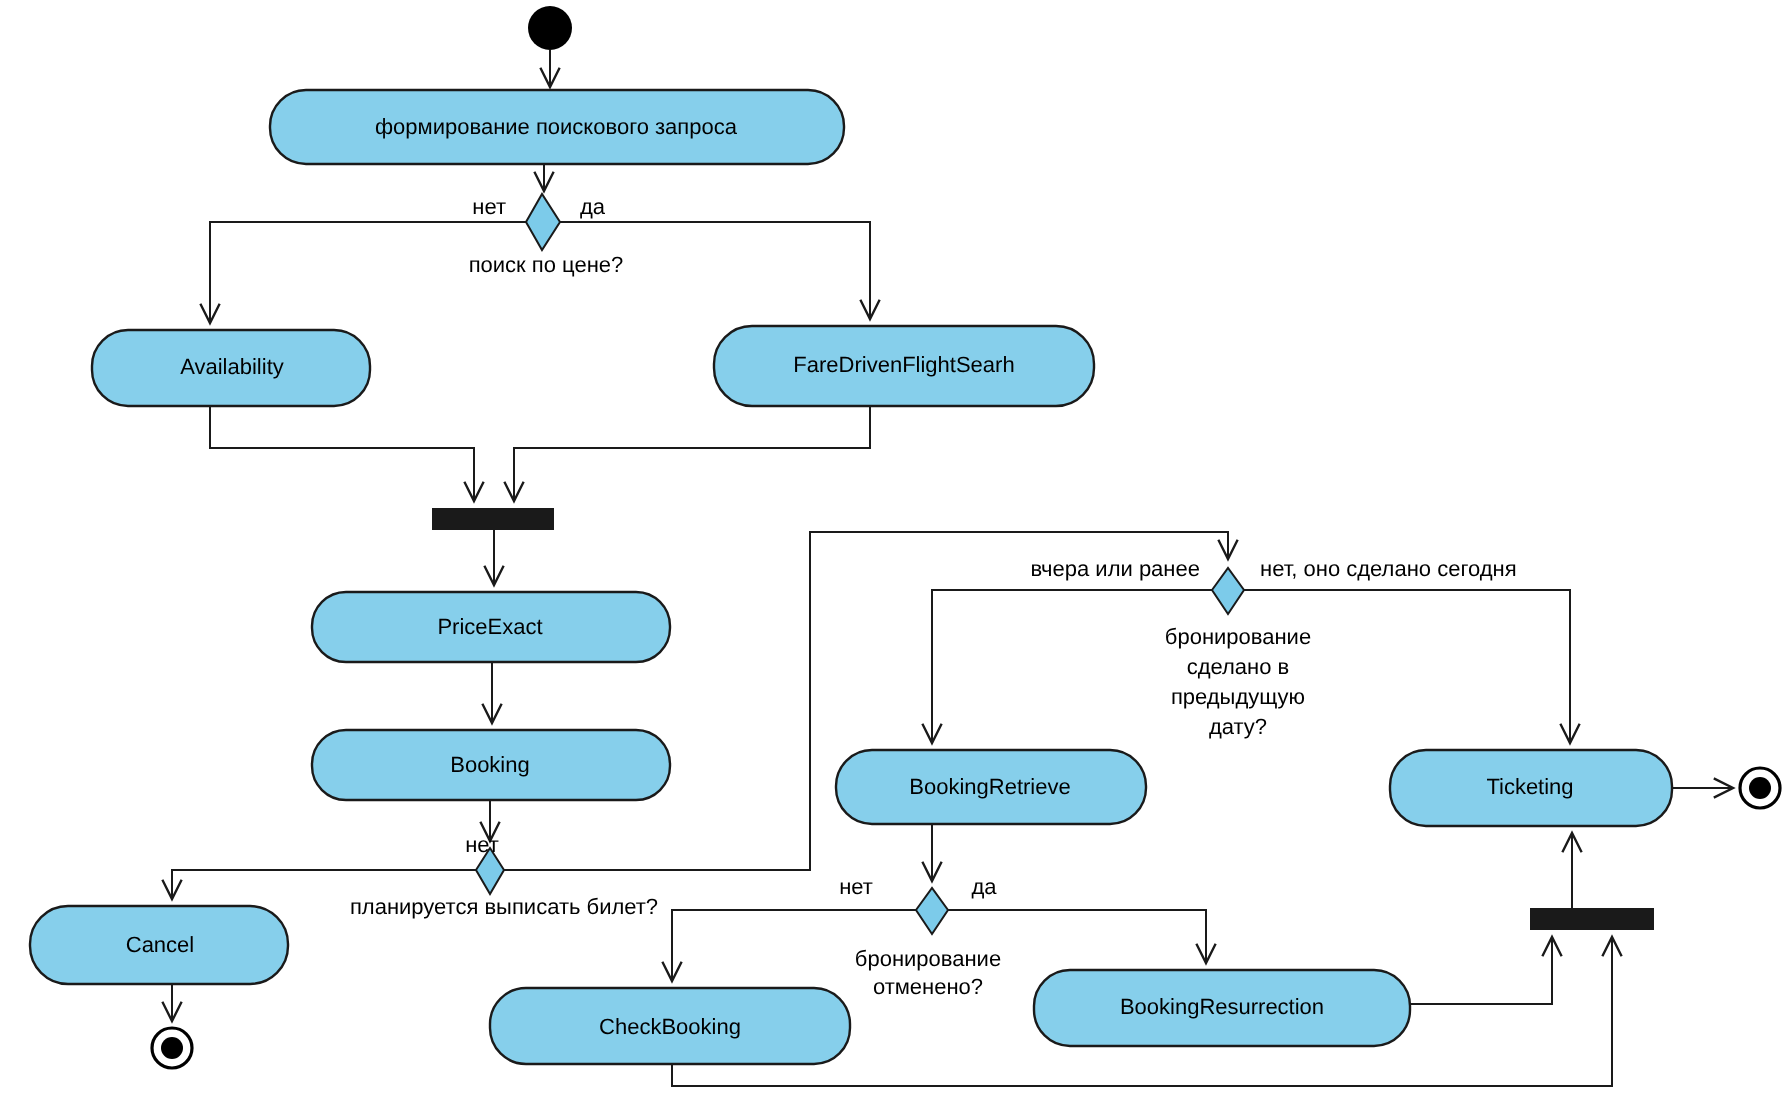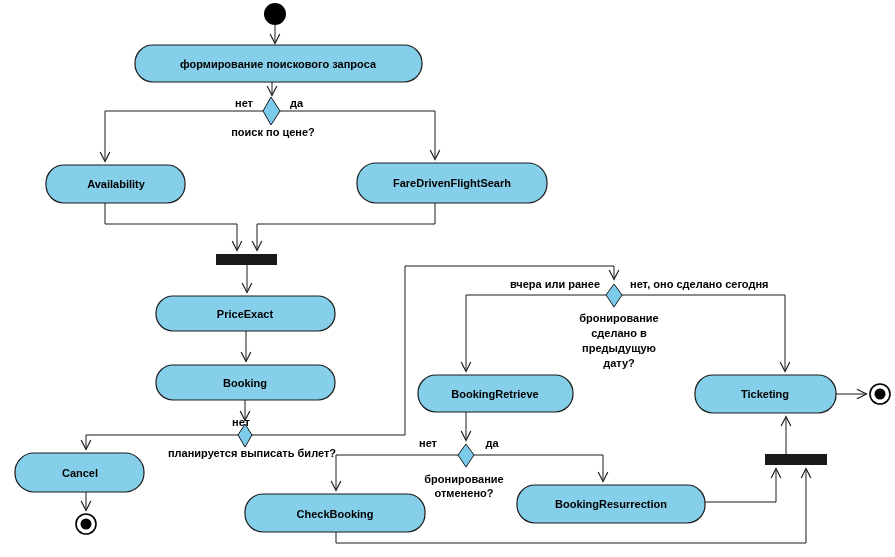--- a/index.html
+++ b/index.html
@@ -1,16 +1,16 @@
 <!DOCTYPE html>
 <html style="--fill-activity: #86cfeb; --fill-decision: #7ccbea; --stroke: #1a1a1a; --bg: #ffffff;"><head>
 <meta charset="utf-8">
 <style>
   html,body{margin:0;padding:0;background:var(--bg,#ffffff);}
-  .stage{width:895px;height:557px;position:relative;background:var(--bg,#ffffff);font-weight:bold;}
+  .stage{width:895px;height:557px;position:relative;background:var(--bg,#ffffff);}
   svg{font-family:"Liberation Sans",sans-serif;display:block;}
   .activity{fill:var(--fill-activity,#86cfeb);stroke:var(--stroke,#1a1a1a);stroke-width:1.2;}
   .decision{fill:var(--fill-decision,#7ccbea);stroke:var(--stroke,#1a1a1a);stroke-width:1;}
   .edge{fill:none;stroke:var(--stroke,#1a1a1a);stroke-width:1;}
   .bar{fill:var(--stroke,#000000);}
   .start-node{fill:#000000;}
   .final-outer{fill:#ffffff;stroke:#000000;stroke-width:1.6;}
   .final-inner{fill:#000000;}
   .node-lbl{font-size:11px;fill:#000000;text-anchor:middle;}
   .lbl{font-size:11px;fill:#000000;}

